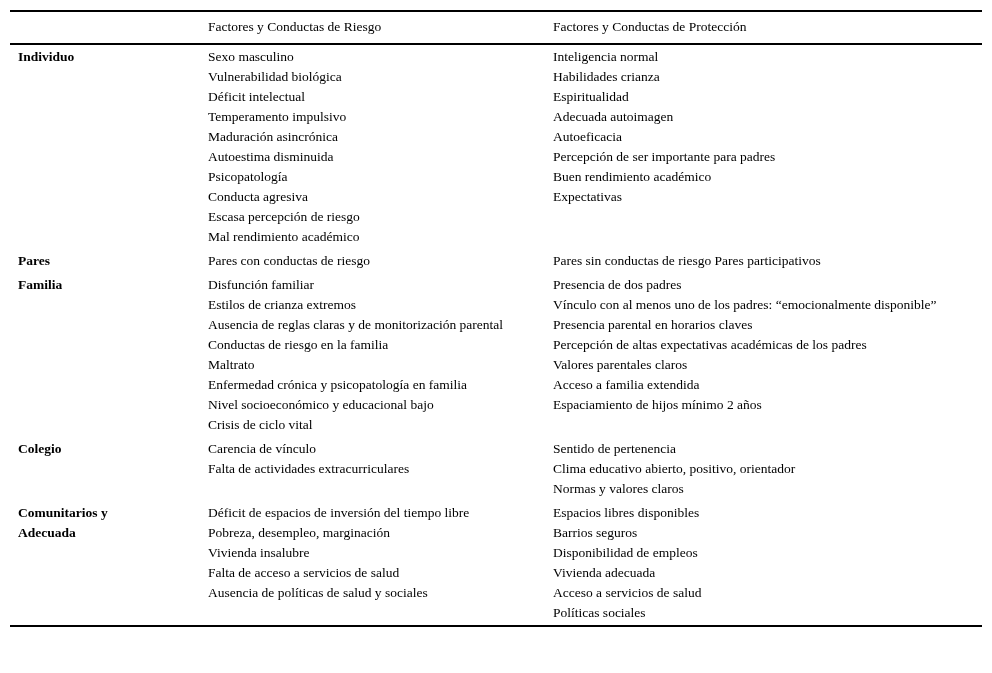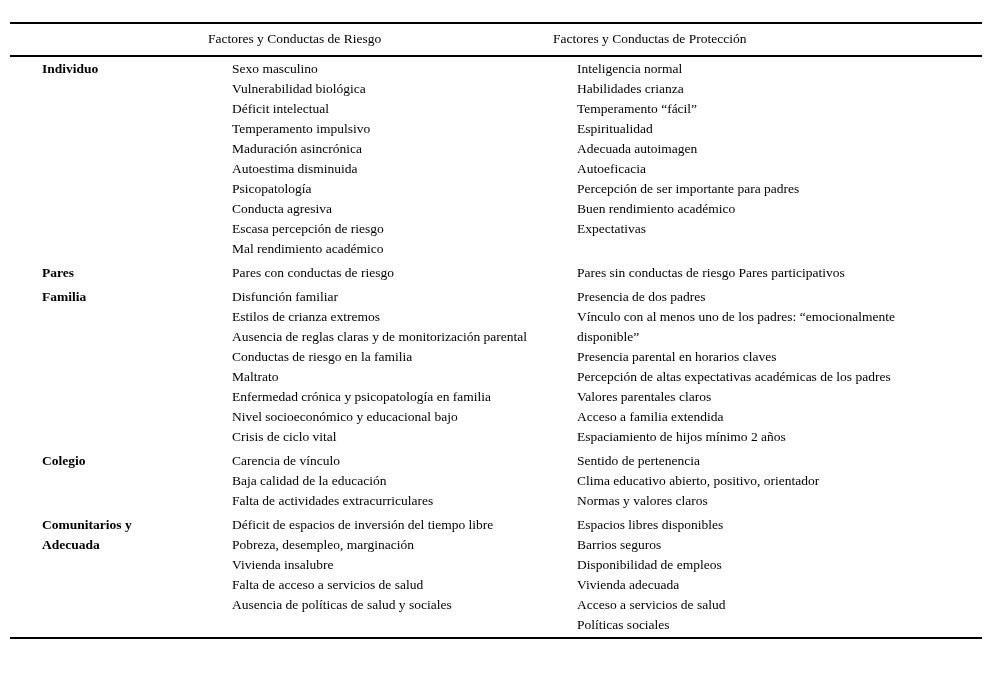--- a/index.html
+++ b/index.html
@@ -8,36 +8,35 @@
     width: 992px;
     height: 673px;
     background: #ffffff;
     color: #000000;
     font-family: "Liberation Serif", "DejaVu Serif", serif;
     position: relative;
     overflow: hidden;
   }
   .table {
     position: absolute;
-    top: 22px;
+    top: 10px;
     left: 10px;
     width: 972px;
     border-top: 2px solid #000;
     border-bottom: 2px solid #000;
   }
   .thead {
     display: flex;
     border-bottom: 2.5px solid #000;
     padding: 5px 0 6px 0;
   }
   .tbody { width: 100%; }
   .trow {
     display: flex;
     padding: 2px 0;
-    margin-left: 24px;
   }
   .col {
     font-size: 13.5px;
     line-height: 20px;
   }
   .cat {
     width: 198px;
     padding-left: 8px;
     font-weight: bold;
     flex-shrink: 0;
@@ -77,21 +76,20 @@
           <div class="item">Maduración asincrónica</div>
           <div class="item">Autoestima disminuida</div>
           <div class="item">Psicopatología</div>
           <div class="item">Conducta agresiva</div>
           <div class="item">Escasa percepción de riesgo</div>
           <div class="item">Mal rendimiento académico</div>
         </div>
         <div class="col prot">
           <div class="item">Inteligencia normal</div>
           <div class="item">Habilidades crianza</div>
-          <div class="item">Temperamento “fácil”</div>
           <div class="item">Espiritualidad</div>
           <div class="item">Adecuada autoimagen</div>
           <div class="item">Autoeficacia</div>
           <div class="item">Percepción de ser importante para padres</div>
           <div class="item">Buen rendimiento académico</div>
           <div class="item">Expectativas</div>
         </div>
       </div>
       <div class="trow">
         <div class="col cat">
@@ -127,21 +125,20 @@
           <div class="item">Acceso a familia extendida</div>
           <div class="item">Espaciamiento de hijos mínimo 2 años</div>
         </div>
       </div>
       <div class="trow">
         <div class="col cat">
           <div class="cat-label">Colegio</div>
         </div>
         <div class="col risk">
           <div class="item">Carencia de vínculo</div>
-          <div class="item">Baja calidad de la educación</div>
           <div class="item">Falta de actividades extracurriculares</div>
         </div>
         <div class="col prot">
           <div class="item">Sentido de pertenencia</div>
           <div class="item">Clima educativo abierto, positivo, orientador</div>
           <div class="item">Normas y valores claros</div>
         </div>
       </div>
       <div class="trow">
         <div class="col cat">

